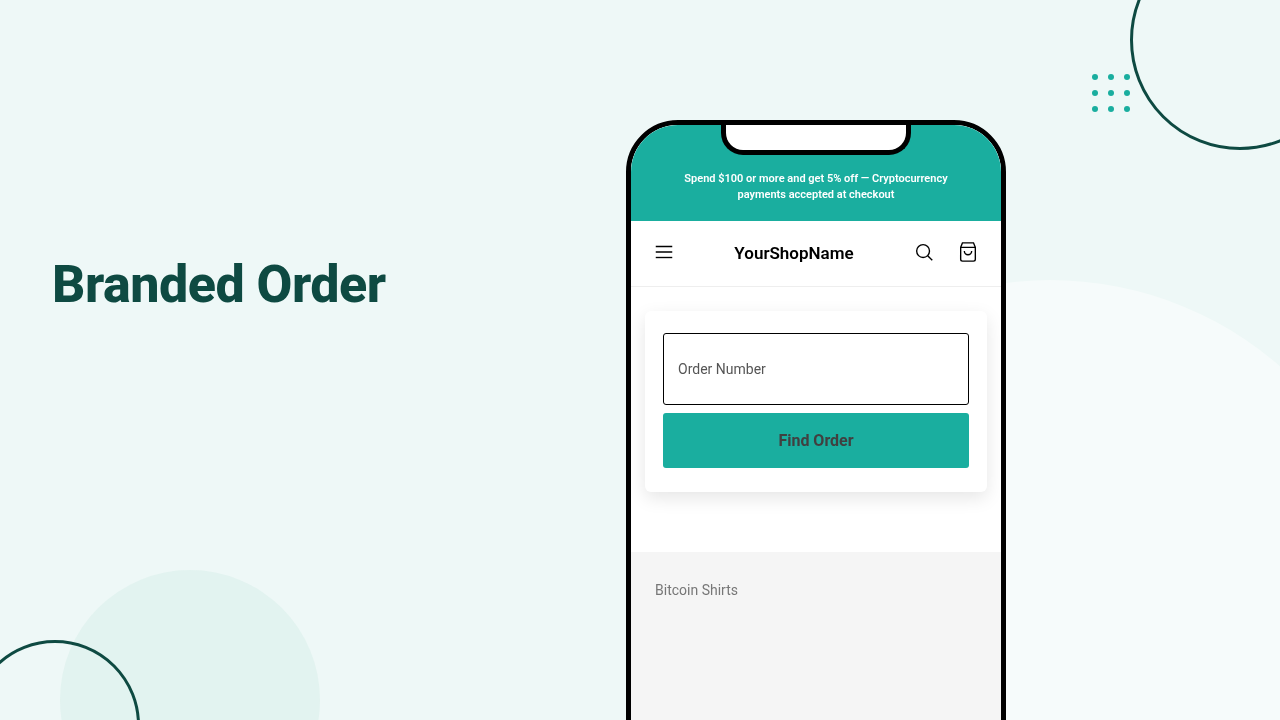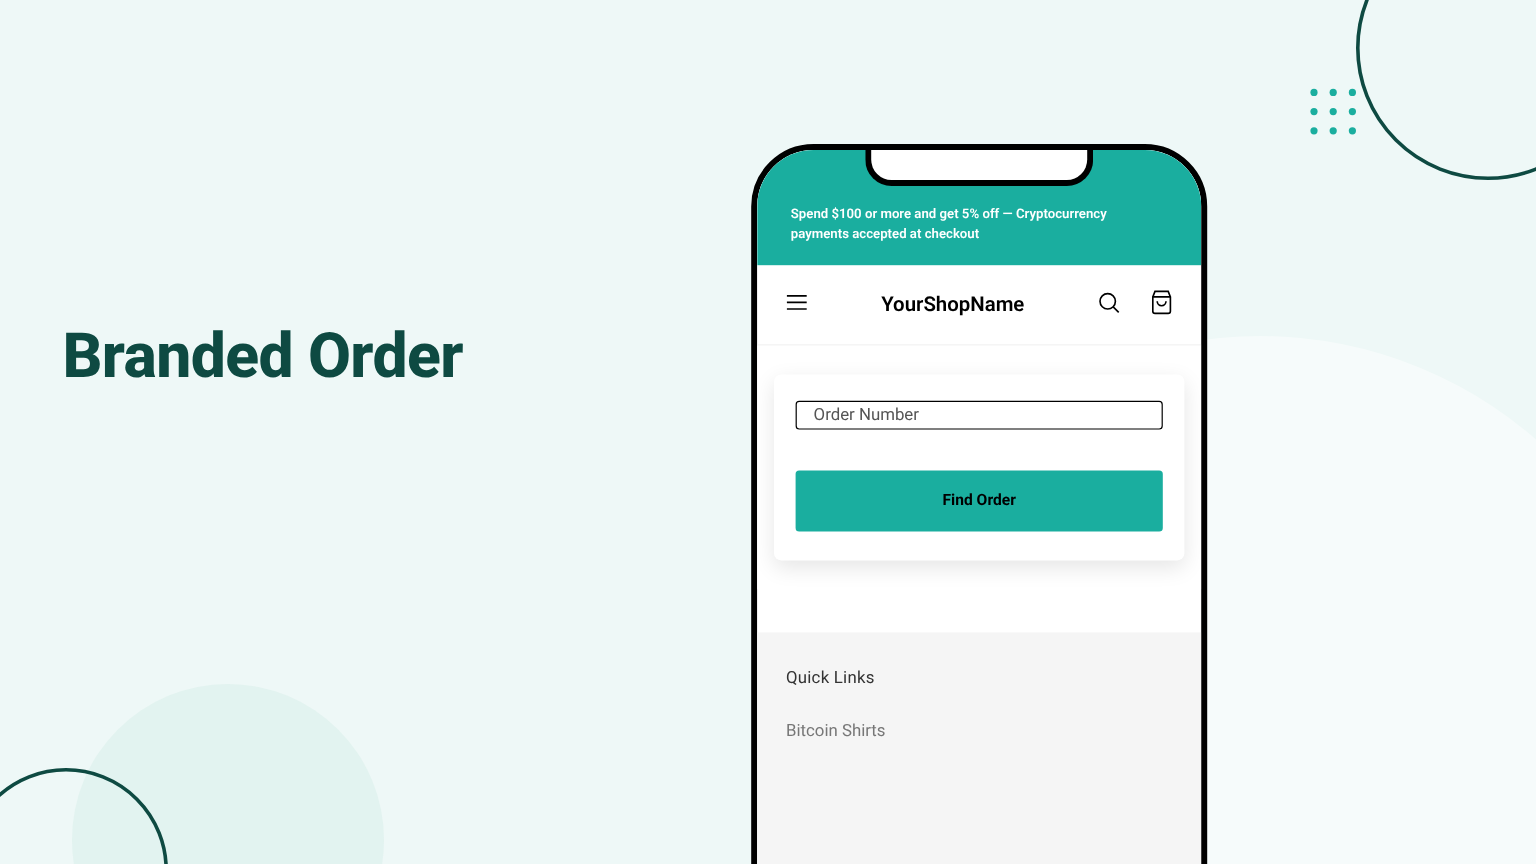--- a/index.html
+++ b/index.html
@@ -32,21 +32,21 @@
     position:absolute;right:-120px;bottom:-260px;width:700px;height:700px;
     border-radius:50%;background:#ffffff;opacity:0.45;
   }
   .deco-circle-small{
     position:absolute;left:60px;bottom:-110px;width:260px;height:260px;
     border-radius:50%;background:#DFF1EE;opacity:0.8;
   }
 
   
   .copy{
-    position:absolute;left:52px;top:256px;width:560px;margin-top:12px;
+    position:absolute;left:52px;top:256px;width:560px;
   }
   .copy h1{
     font-size:52px;line-height:1.12;font-weight:800;color:var(--teal-dark);
     letter-spacing:-0.5px;margin-bottom:24px;
   }
   .copy p{
     font-size:28px;line-height:1.38;color:#333;font-weight:400;
   }
 
   
@@ -55,21 +55,21 @@
     border:5px solid #000;border-radius:52px;background:#fff;overflow:hidden;
   }
   .notch{
     position:absolute;top:0;left:50%;transform:translateX(-50%);
     width:190px;height:30px;background:#fff;border:5px solid #000;border-top:none;
     border-bottom-left-radius:22px;border-bottom-right-radius:22px;z-index:5;
   }
   .screen{position:absolute;inset:0;background:#fff;display:flex;flex-direction:column;}
 
   .promo-bar{
-    background:var(--teal-accent);color:#fff;
+    background:var(--teal-accent);color:#fff;text-align:center;
     font-size:11px;font-weight:600;padding:46px 28px 18px;line-height:1.45;
   }
 
   .shop-header{
     display:flex;align-items:center;justify-content:space-between;
     padding:16px 18px;border-bottom:1px solid #eee;
   }
   .shop-header .title{font-size:17px;font-weight:600;color:#000;}
   .icon-btn{background:none;border:none;display:flex;align-items:center;justify-content:center;cursor:pointer;padding:4px;}
   .icon-btn svg{width:22px;height:22px;stroke:#000;stroke-width:1.5;fill:none;}
@@ -77,27 +77,27 @@
 
   .main-area{padding:24px 14px;background:#fff;}
   .tracker-card{
     background:var(--card-bg);border-radius:6px;padding:22px 18px 24px;
     box-shadow:0 6px 18px rgba(0,0,0,0.10);
   }
   .tracker-card h2{
     font-size:22px;font-weight:400;color:#222;text-align:center;margin-bottom:22px;
   }
   .order-input{
-    width:100%;padding:3px 14px;font-size:14px;border:1px solid #000;border-radius:3px;
-    margin-bottom:34px;outline:none;
+    width:100%;padding:27px 14px;font-size:14px;border:1px solid #000;border-radius:3px;
+    margin-bottom:8px;outline:none;
   }
   .order-input::placeholder{color:#555;}
   .find-btn{
-    width:100%;padding:18px;background:var(--teal-accent);color:#000000;border:none;
-    font-size:13px;font-weight:700;border-radius:3px;cursor:pointer;
+    width:100%;padding:18px;background:var(--teal-accent);color:#404040;border:none;
+    font-size:16px;font-weight:700;border-radius:3px;cursor:pointer;
   }
 
   .footer-area{
     margin-top:36px;background:#F5F5F5;padding:30px 24px 60px;flex:1;
   }
   .footer-area .heading{font-size:14px;color:#333;margin-bottom:28px;letter-spacing:0.2px;}
   .footer-area .link{font-size:14px;color:#777;display:block;text-decoration:none;}
 </style>
 </head>
 <body>
@@ -165,18 +165,17 @@
     </div>
 
     <div class="main-area">
       <div class="tracker-card">
         <input class="order-input" type="text" placeholder="Order Number" style="">
         <button class="find-btn">Find Order</button>
       </div>
     </div>
 
     <div class="footer-area">
-      <div class="heading">Quick Links</div>
       <a href="#" class="link">Bitcoin Shirts</a>
     </div>
 
   </div>
 </div>
 
 </body></html>

